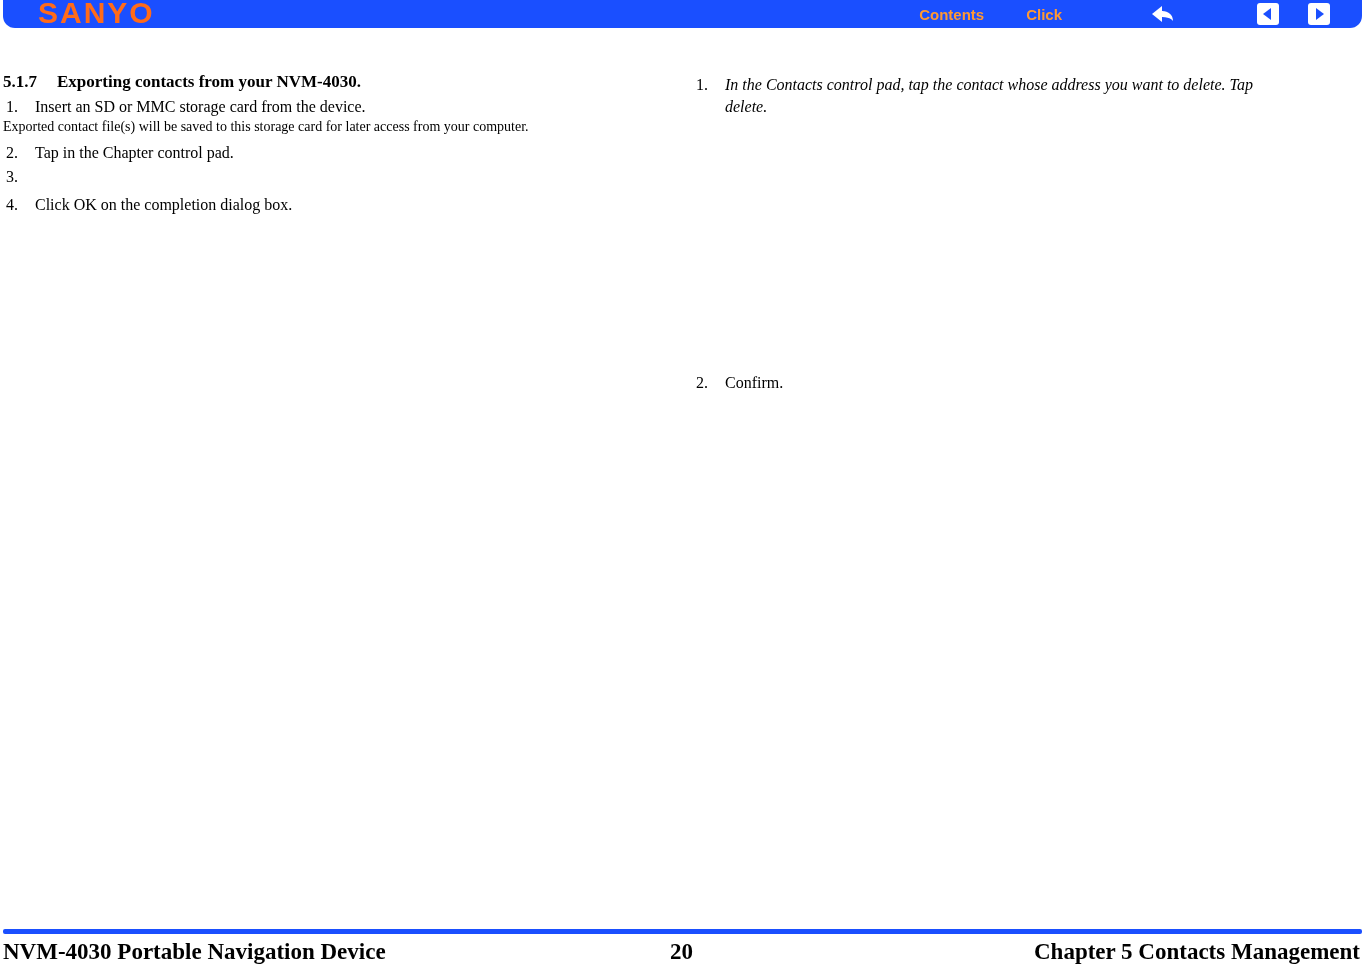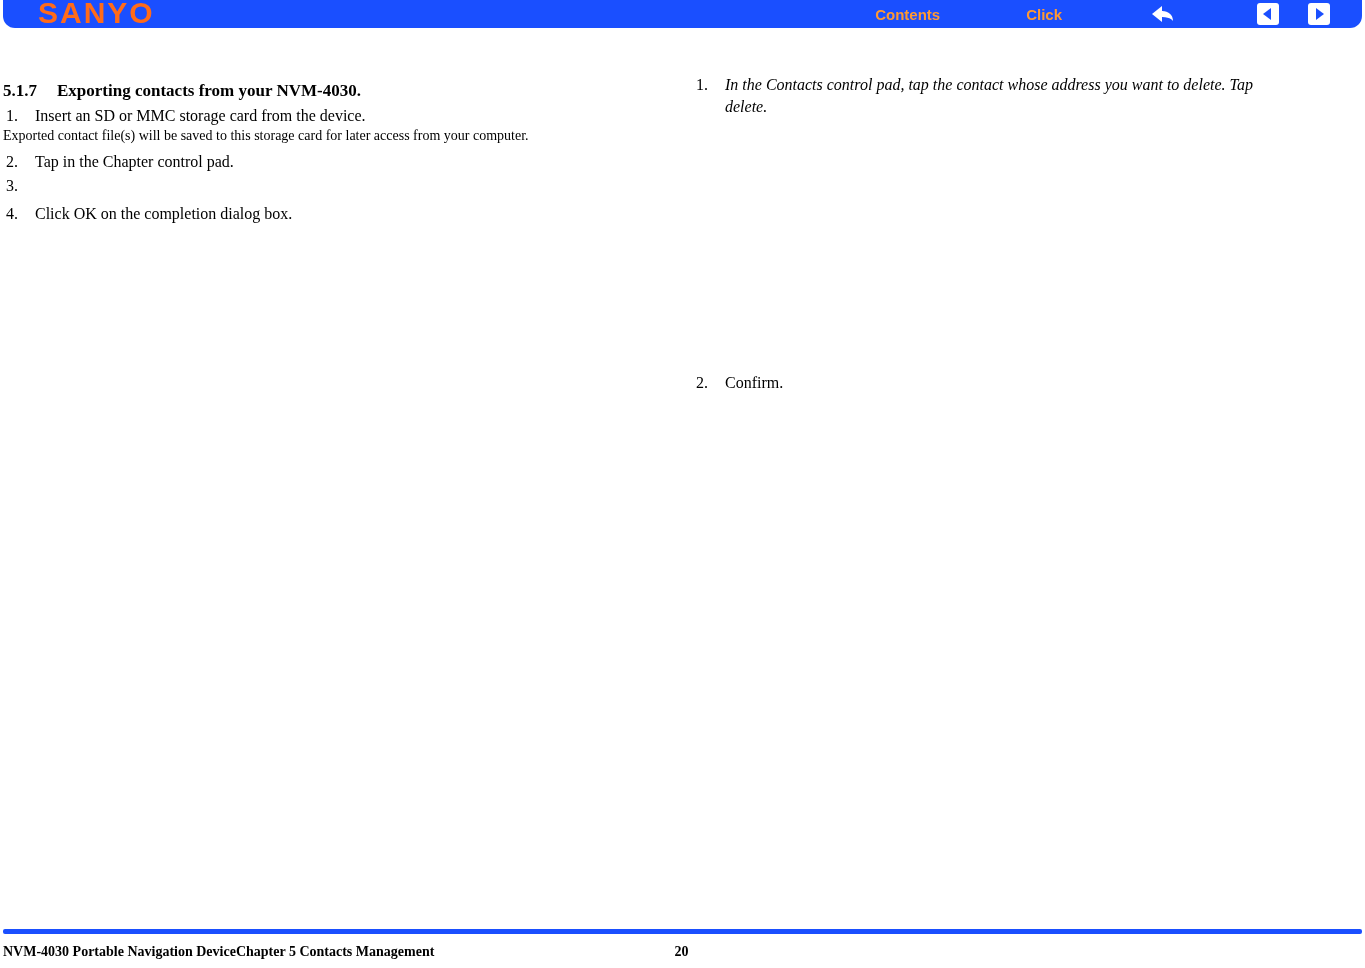--- a/index.html
+++ b/index.html
@@ -25,21 +25,21 @@
       margin-left: 35px;
       margin-top: -4px;
     }
     .nav-links {
       position: absolute;
       right: 300px;
       top: 0;
       height: 28px;
       display: flex;
       align-items: center;
-      gap: 86px;
+      gap: 42px;
       font-family: Arial, sans-serif;
       font-weight: bold;
       font-size: 15px;
     }
     .nav-links span { color: #ff9933; }
     .nav-icons {
       position: absolute;
       right: 30px;
       top: 0;
       height: 28px;
@@ -58,21 +58,20 @@
     .content {
       position: absolute;
       top: 72px;
       left: 3px;
       right: 3px;
       display: flex;
     }
     .col-left {
       width: 690px;
       padding-right: 20px;
-      margin-top: 9px;
     }
     .col-right {
       flex: 1;
     }
     
     .section-heading {
       font-weight: bold;
       font-size: 17px;
       margin-bottom: 4px;
     }
@@ -106,25 +105,25 @@
       background: #1a4fff;
       border-radius: 2px;
     }
     .footer {
       position: absolute;
       left: 3px;
       right: 5px;
       bottom: 4px;
       height: 24px;
       display: flex;
-      justify-content: flex-start;
+      justify-content: space-between;
       align-items: center;
       font-family: "Times New Roman", serif;
       font-weight: bold;
-      font-size: 14px;
+      font-size: 23px;
     }
     .footer .mid { position: absolute; left: 50%; transform: translateX(-50%); }
   </style>
 </head>
 <body>
 
 <div class="header-bar">
   <div class="brand">SANYO</div>
   <div class="nav-links">
     <span>Contents</span>

